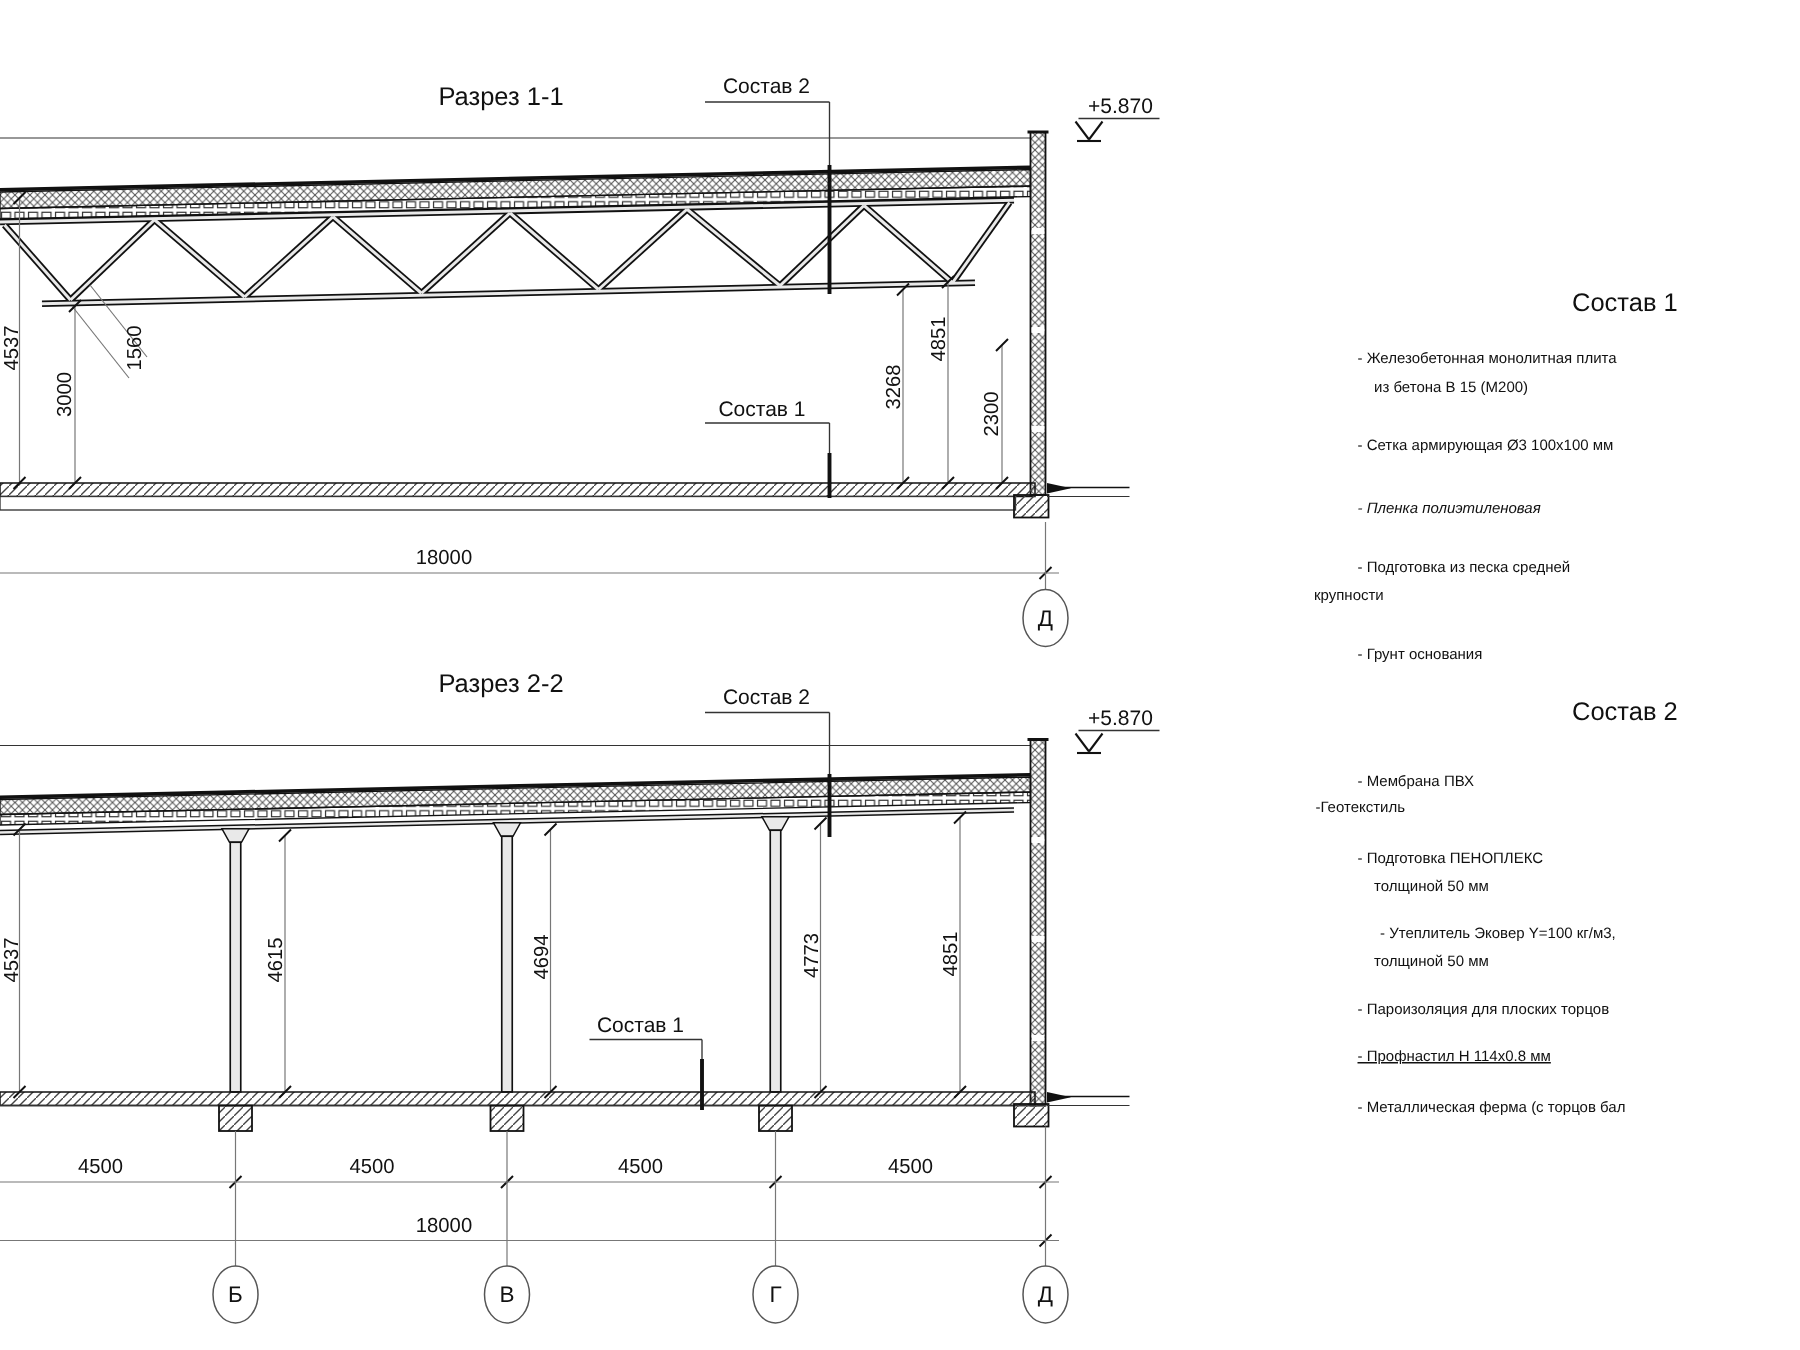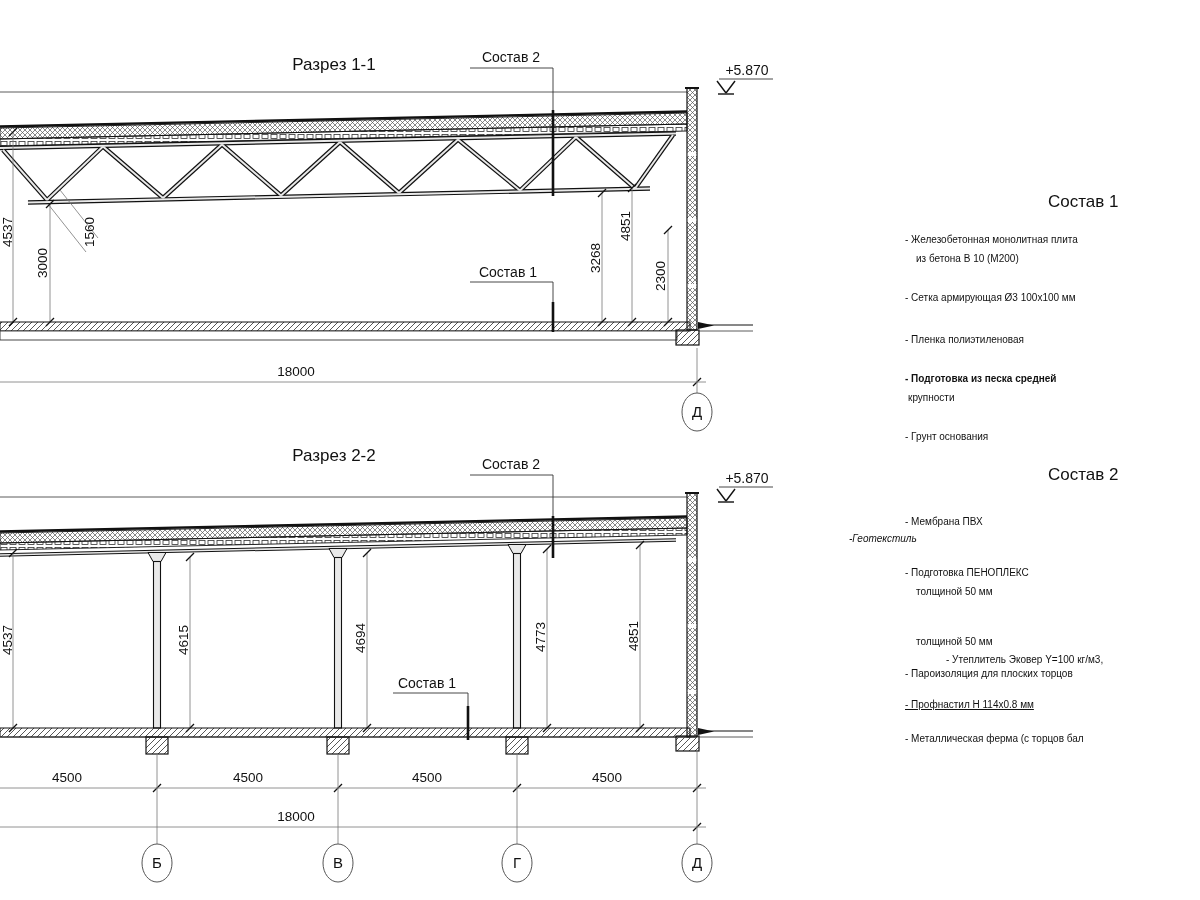--- a/index.html
+++ b/index.html
@@ -269,32 +269,32 @@
       <text class="grid-letter" x="517" y="868" text-anchor="middle">Г</text>
       <ellipse cx="697" cy="863" rx="15" ry="19" fill="#fff" stroke="#555" stroke-width="1"></ellipse>
       <text class="grid-letter" x="697" y="868" text-anchor="middle">Д</text>
     </g>
   </g>
 </svg>
 
 <div>
   <div class="legend-head" style="left:1048px;top:192px;">Состав 1</div>
   <div class="legend-line" style="left:905px;top:231px;">- Железобетонная  монолитная плита</div>
-  <div class="legend-line" style="left:916px;top:250px;">из бетона В 10 (М200)</div>
+  <div class="legend-line" style="left:916px;top:250px;">из бетона В 15 (М200)</div>
   <div class="legend-line" style="left:905px;top:289px;">- Сетка армирующая Ø3 100х100 мм</div>
-  <div class="legend-line" style="left:905px;top:331px;">- Пленка полиэтиленовая</div>
-  <div class="legend-line" style="left:905px;top:370px;font-weight:bold;">- Подготовка из песка средней</div>
-  <div class="legend-line" style="left:908px;top:389px;text-align:right;">крупности</div>
+  <div class="legend-line" style="left:905px;top:331px;font-style:italic;">- Пленка полиэтиленовая</div>
+  <div class="legend-line" style="left:905px;top:370px;">- Подготовка из песка средней</div>
+  <div class="legend-line" style="left:876px;top:389px;text-align:right;">крупности</div>
   <div class="legend-line" style="left:905px;top:428px;">- Грунт основания</div>
 </div>
 
 <div>
   <div class="legend-head" style="left:1048px;top:465px;">Состав 2</div>
   <div class="legend-line" style="left:905px;top:513px;">- Мембрана ПВХ</div>
-  <div class="legend-line" style="left:849px;top:530px;font-style:italic;">-Геотекстиль</div>
+  <div class="legend-line" style="left:877px;top:530px;">-Геотекстиль</div>
   <div class="legend-line" style="left:905px;top:564px;">- Подготовка ПЕНОПЛЕКС</div>
   <div class="legend-line" style="left:916px;top:583px;">толщиной 50 мм</div>
-  <div class="legend-line" style="left:946px;top:614px;margin-top:37px;">- Утеплитель Эковер Y=100 кг/м3,</div>
+  <div class="legend-line" style="left:920px;top:614px;">- Утеплитель Эковер Y=100 кг/м3,</div>
   <div class="legend-line" style="left:916px;top:633px;">толщиной 50 мм</div>
   <div class="legend-line" style="left:905px;top:665px;">- Пароизоляция для плоских торцов</div>
   <div class="legend-line" style="left:905px;top:696px;text-decoration:underline;">- Профнастил Н 114х0.8 мм</div>
   <div class="legend-line" style="left:905px;top:730px;">- Металлическая ферма (с торцов бал</div>
 </div>
 
 </body></html>

